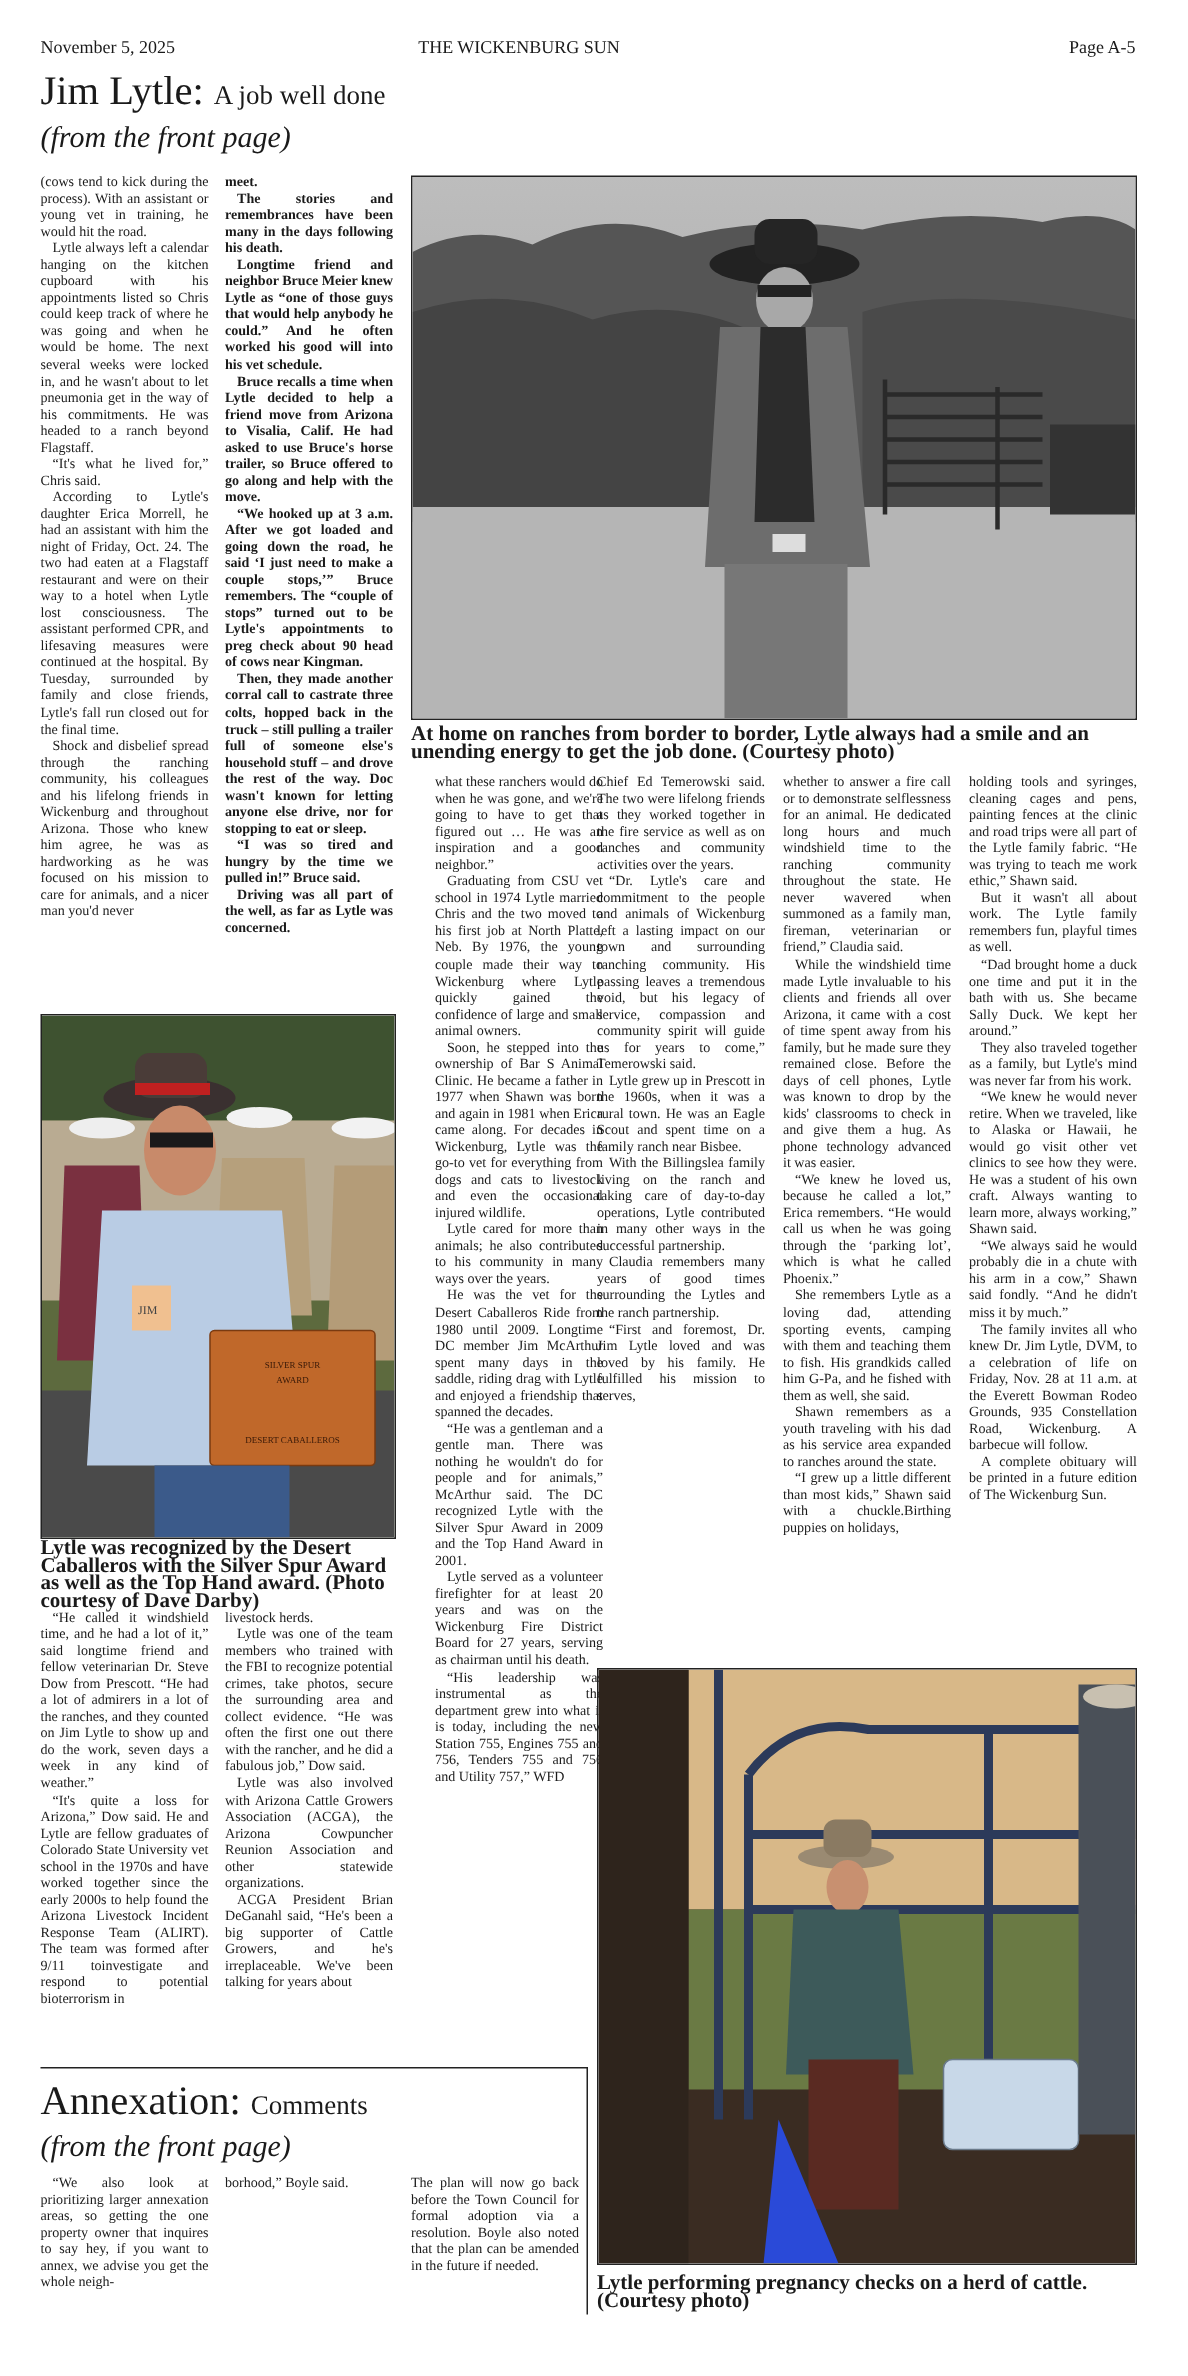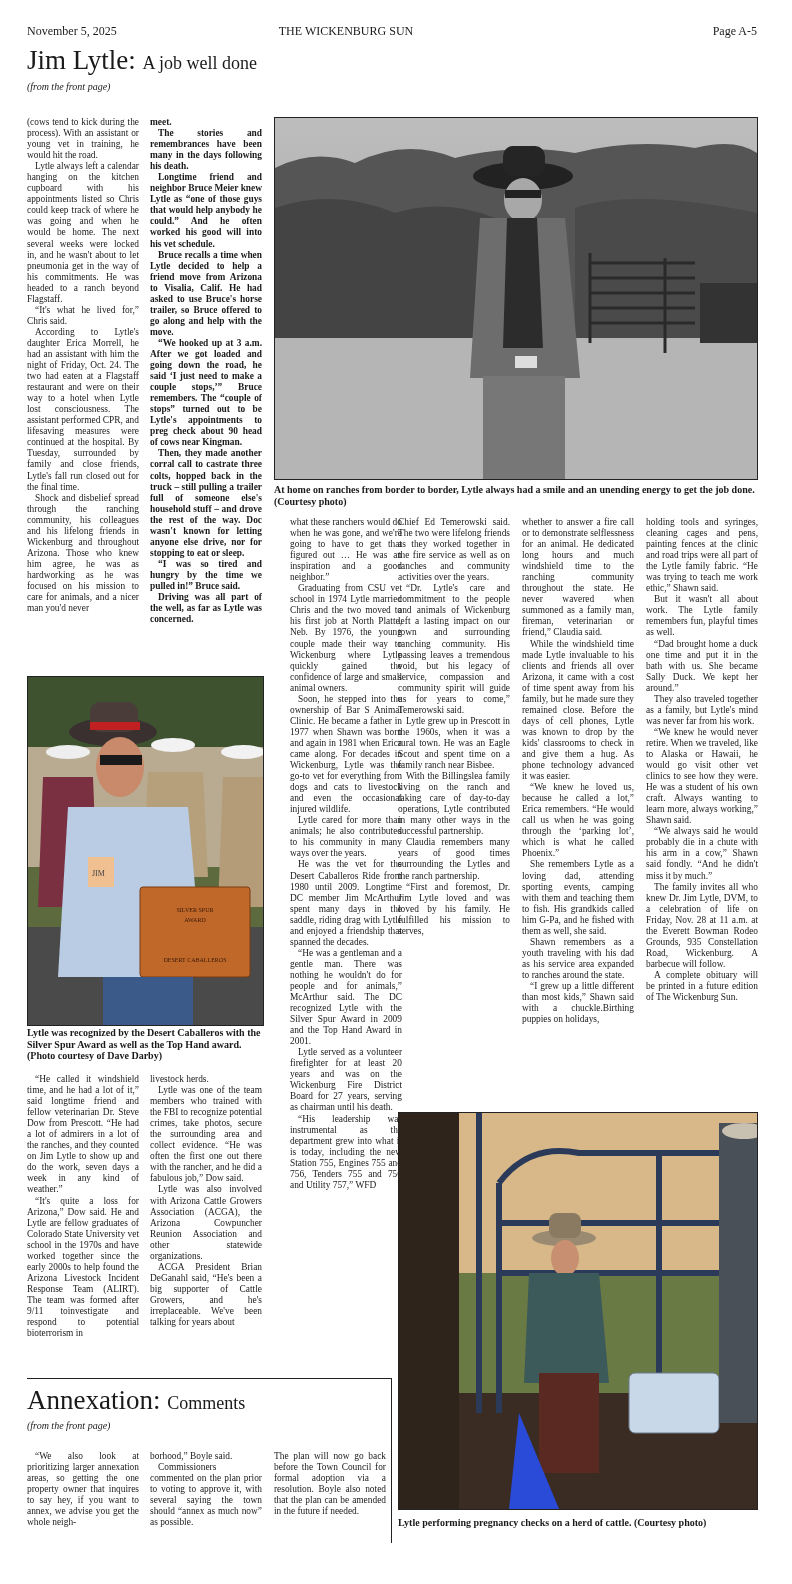--- a/index.html
+++ b/index.html
@@ -1,25 +1,25 @@
 <!DOCTYPE html>
 <html><head>
 <meta charset="utf-8">
 <style>
   html, body { margin:0; padding:0; background:#fff; }
   body { width:792px; height:1584px; position:relative; overflow:hidden; color:#1a1a1a; font-family:"Liberation Serif","DejaVu Serif",serif; }
   .abs { position:absolute; }
   .hdr { top:24px; font-size:12px; font-family:"Liberation Serif",serif; }
   .title { font-size:27px; line-height:30px; font-family:"Liberation Serif",serif;text-align:right; }
   .title .sub { font-size:18px; }
-  .from { font-style:italic; font-size:10px; }
+  .from { font-style:italic; font-size:20px; }
   .col { font-size:9.4px; line-height:11.05px; text-align:justify; hyphens:auto; }
   .col p { margin:0; text-indent:8px; }
   .col p.noind { text-indent:0; }
-  .cap { font-weight:bold; font-size:10px; line-height:11.5px; }
+  .cap { font-weight:bold; font-size:14px; line-height:11.5px; }
   .photo { border:1px solid #222; overflow:hidden; }
   .annex-box { border-top:1.5px solid #222; border-right:1.5px solid #222; }
 </style>
 </head>
 <body>
 
 <div class="abs hdr" style="left:27px;">November 5, 2025</div>
 <div class="abs hdr" style="left:0;width:692px;text-align:center;">THE WICKENBURG SUN</div>
 <div class="abs hdr" style="right:35px;">Page A-5</div>
 
@@ -190,17 +190,16 @@
 <div class="abs title" style="left:27px;top:1385px;font-size:27px;">
   <span>Annexation:</span>
   <span class="sub">Comments</span>
 </div>
 <div class="abs from" style="left:27px;top:1420px;">(from the front page)</div>
 <div class="abs col" style="left:27px;top:1451px;width:112px;">
     <p>“We also look at prioritizing larger annexation areas, so getting the one property owner that inquires to say hey, if you want to annex, we advise you get the whole neigh-</p>
   </div>
 <div class="abs col" style="left:150px;top:1451px;width:112px;">
     <p class="noind">borhood,” Boyle said.</p>
-    <p>Commissioners commented on the plan prior to voting to approve it, with several saying the town should “annex as much now” as possible.</p>
   </div>
 <div class="abs col" style="left:274px;top:1451px;width:112px;">
     <p class="noind">The plan will now go back before the Town Council for formal adoption via a resolution. Boyle also noted that the plan can be amended in the future if needed.</p>
   </div>
 
 </body></html>

